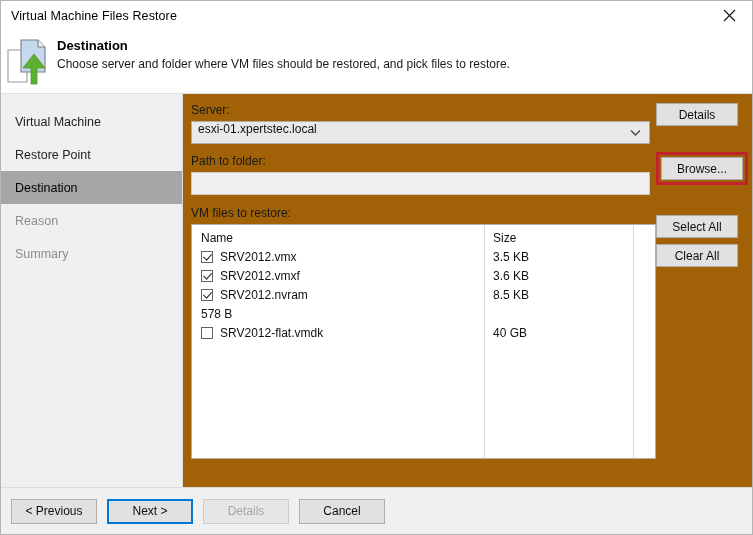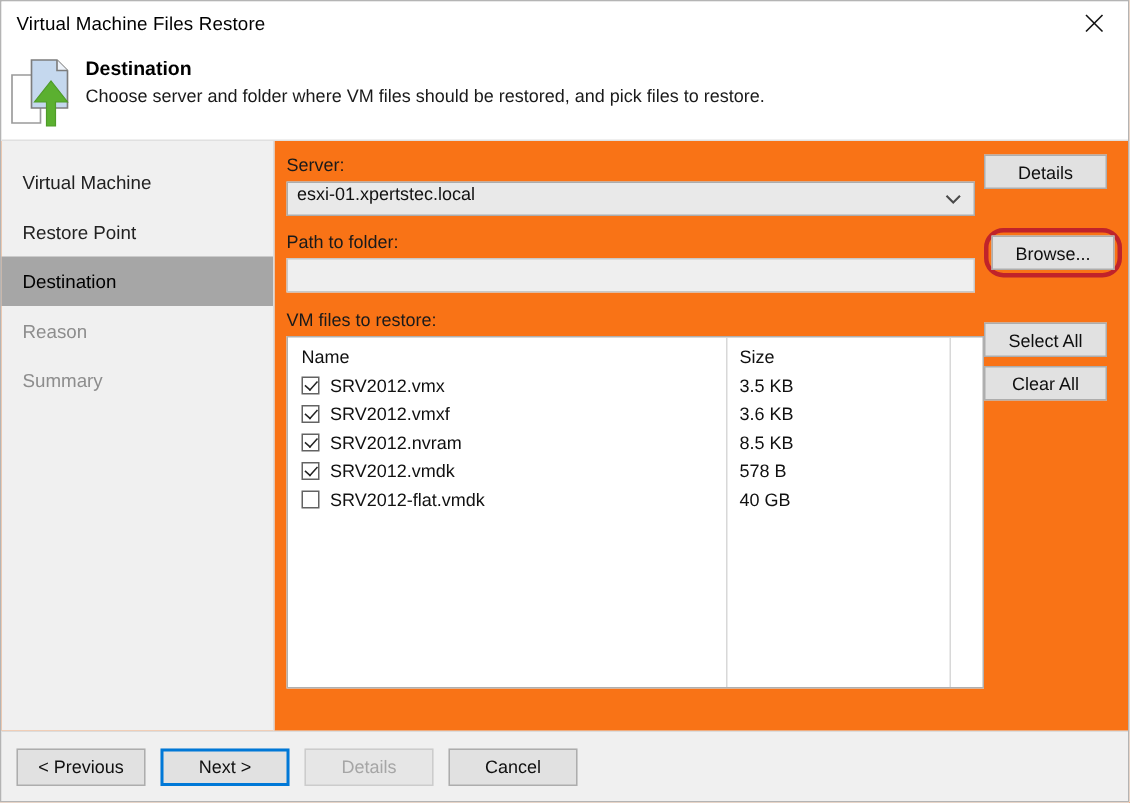--- a/index.html
+++ b/index.html
@@ -90,21 +90,21 @@
     left: 0; right: 0; bottom: 0;
     height: 1px;
     background: #e0e0e0;
   }
 
   
   .body {
     flex: 1 1 auto;
     display: flex;
     position: relative;
-    background: #f97316;
+    background: #a16207;
     min-height: 0;
   }
   .sidebar {
     flex: 0 0 182px;
     background: #f0f0f0;
     padding-top: 11px;
     border-right: 1px solid #dcdcdc;
     box-sizing: border-box;
   }
   .nav-item {
@@ -411,40 +411,36 @@
             <span class="cell-size">3.6 KB</span>
           </div>
           <div class="lb-row">
             <span class="cell-name">
               <span class="cbx checked"></span>
               <span>SRV2012.nvram</span>
             </span>
             <span class="cell-size">8.5 KB</span>
           </div>
           <div class="lb-row">
-            <span class="cell-name">
-              <span class="cbx checked"></span>
-              <span>SRV2012.vmdk</span>
-            </span>
             <span class="cell-size">578 B</span>
           </div>
           <div class="lb-row">
             <span class="cell-name">
               <span class="cbx"></span>
               <span>SRV2012-flat.vmdk</span>
             </span>
             <span class="cell-size">40 GB</span>
           </div>
         </div>
       </div>
 
       <div class="right-col">
         <button class="side-btn">Details</button>
 
-        <div class="browse-wrap" style="margin-top:26px;border-radius:13px;">
+        <div class="browse-wrap" style="margin-top:26px;">
           <button class="side-btn">Browse...</button>
         </div>
 
         <button class="side-btn" style="margin-top:30px;">Select All</button>
         <button class="side-btn" style="margin-top:6px;">Clear All</button>
       </div>
 
     </div>
   </div>
 

